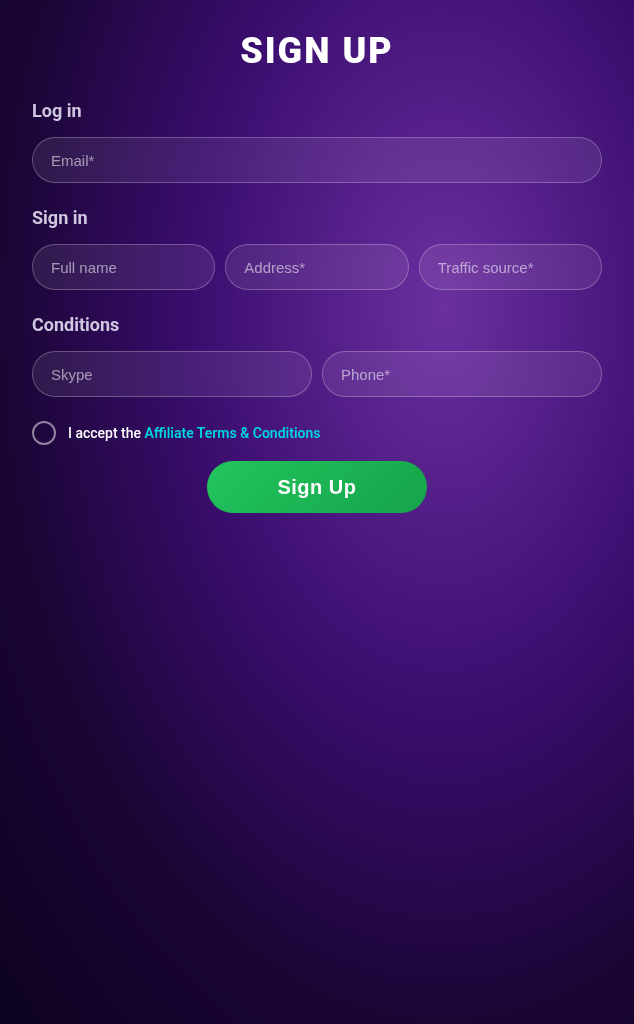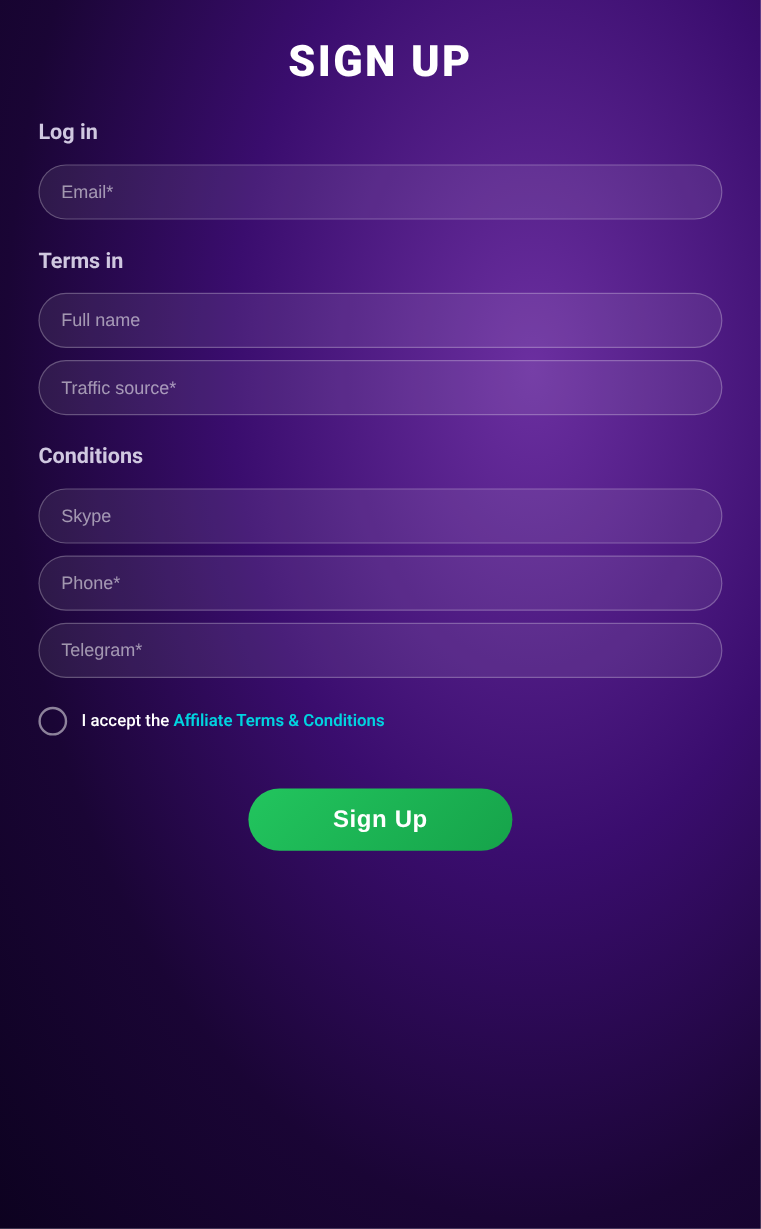--- a/index.html
+++ b/index.html
@@ -34,21 +34,21 @@
     .section-label {
       font-size: 18px;
       font-weight: 700;
       color: #d0c8e0;
       margin-bottom: 16px;
       margin-top: 10px;
     }
 
     .form-group {
       display: flex;
-      flex-direction: column;
+      flex-direction: row;
       gap: 10px;
       margin-bottom: 24px;
     }
 
     .form-input {
       width: 100%;
       height: 46px;
       background: rgba(255, 255, 255, 0.08);
       border: 1px solid rgba(255, 255, 255, 0.25);
       border-radius: 25px;
@@ -60,21 +60,21 @@
     }
 
     .form-input::placeholder {
       color: rgba(255, 255, 255, 0.55);
     }
 
     .checkboxes-section {
       display: flex;
       flex-direction: column;
       gap: 14px;
-      margin-bottom: 44px;
+      margin-bottom: 16px;
       margin-top: 4px;
     }
 
     .checkbox-row {
       display: flex;
       align-items: center;
       gap: 12px;
       cursor: pointer;
     }
 
@@ -128,31 +128,31 @@
 
 <div class="page-container">
 
   <h1 class="page-title">SIGN UP</h1>
 
   <h2 class="section-label">Log in</h2>
   <div class="form-group">
     <input class="form-input" type="email" placeholder="Email*" style="">
   </div>
 
-  <h2 class="section-label">Terms in</h2>
+  <h2 class="section-label">Sign in</h2>
   <div class="form-group">
     <input class="form-input" type="text" placeholder="Full name" style="">
+    <input class="form-input" type="text" placeholder="Address*" style="">
     <input class="form-input" type="text" placeholder="Traffic source*" style="">
   </div>
 
   <h2 class="section-label">Conditions</h2>
   <div class="form-group">
     <input class="form-input" type="text" placeholder="Skype" style="">
     <input class="form-input" type="tel" placeholder="Phone*" style="">
-    <input class="form-input" type="text" placeholder="Telegram*" style="">
   </div>
 
   <div class="checkboxes-section">
     <label class="checkbox-row">
       <input class="custom-checkbox" type="checkbox" style="">
       <span class="checkbox-label">
         <span>I accept the </span><a href="#" class="terms-link">Affiliate Terms &amp; Conditions</a>
       </span>
     </label>
   </div>

